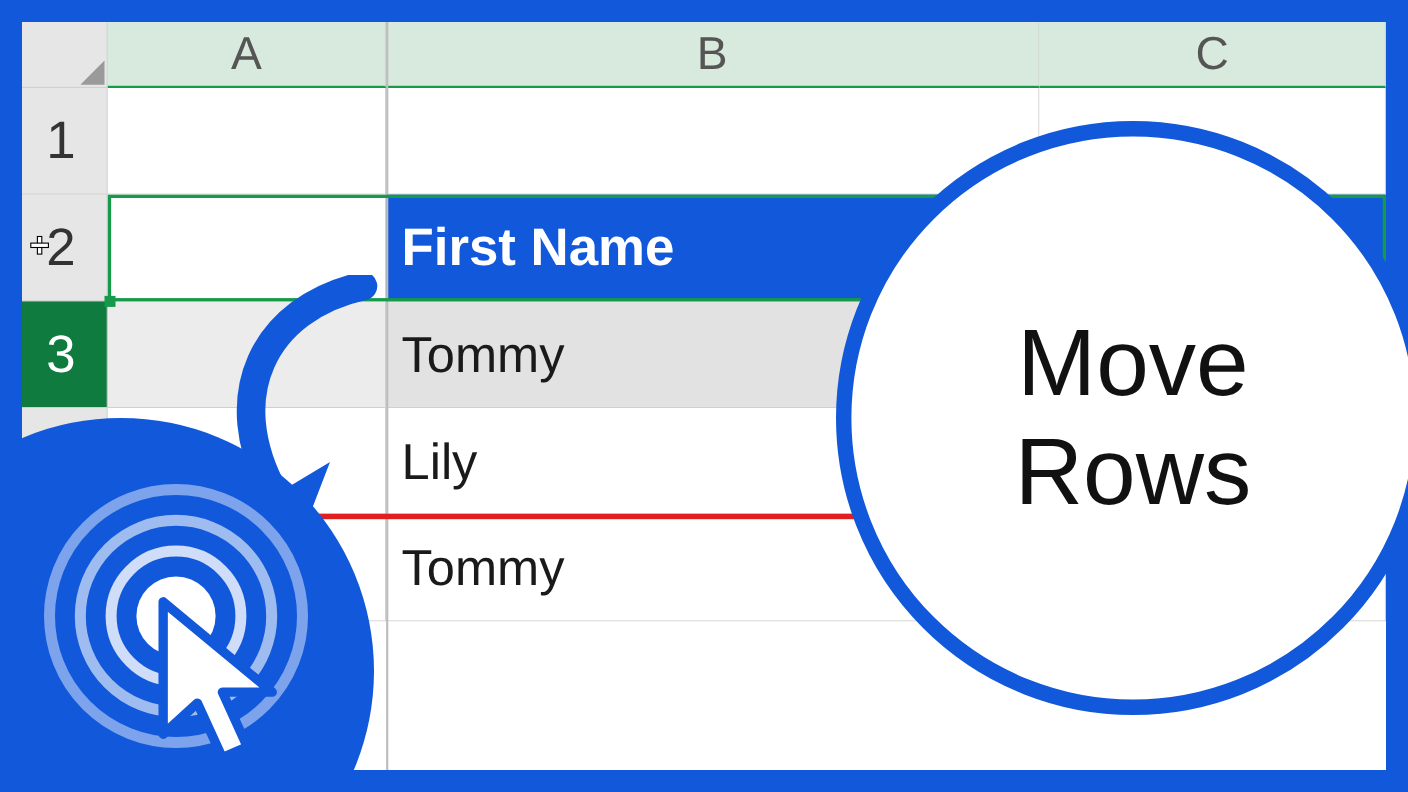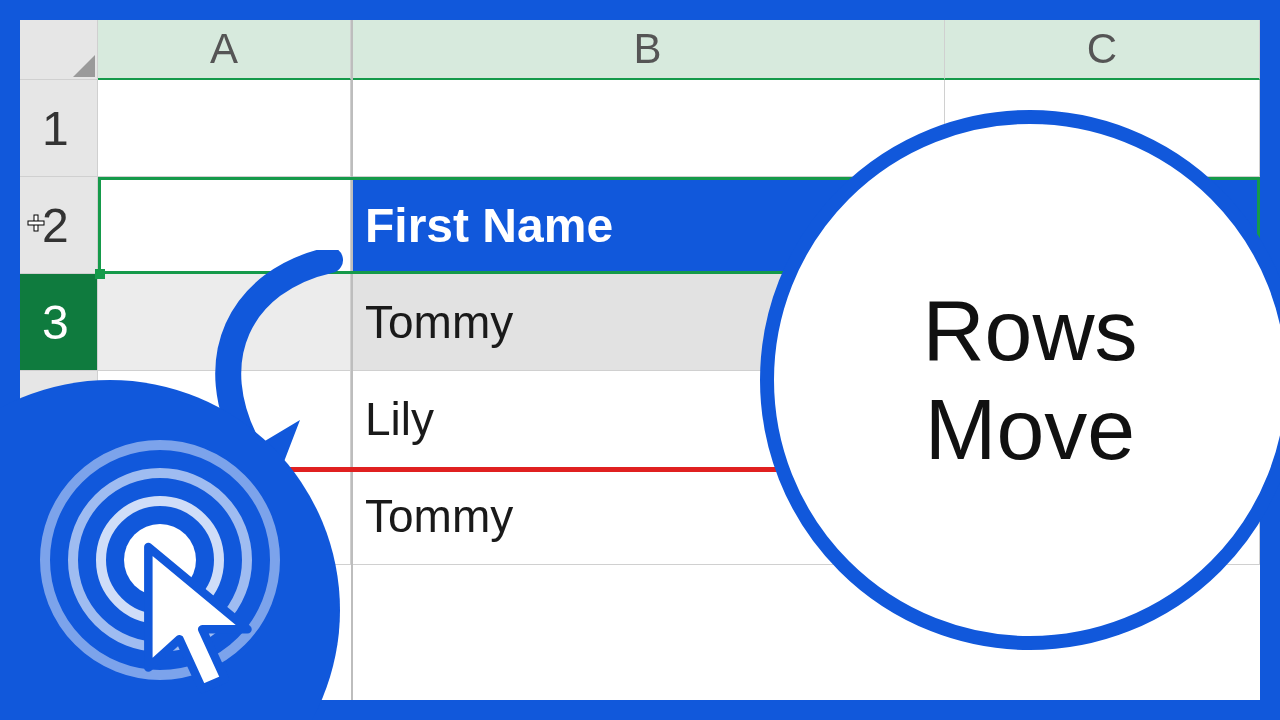--- a/index.html
+++ b/index.html
@@ -192,22 +192,22 @@
 
   <div class="arrow-wrap">
     <svg viewBox="0 0 200 250" width="200" height="250">
       <path d="M150 10 C 60 30, 20 110, 70 200" fill="none" stroke="#1158db" stroke-width="26" stroke-linecap="round"></path>
       <polygon points="70,200 120,170 95,235 35,195" fill="#1158db"></polygon>
     </svg>
   </div>
 
   <div class="callout">
     <div>
+      <div>Move</div>
       <div>Rows</div>
-      <div>Move</div>
     </div>
   </div>
 
   <div class="logo">
     <div class="logo-inner">
       <div class="ring r1"></div>
       <div class="ring r2"></div>
       <div class="ring r3"></div>
       <div class="dot"></div>
       <svg class="cursor-svg" viewBox="0 0 100 120">

